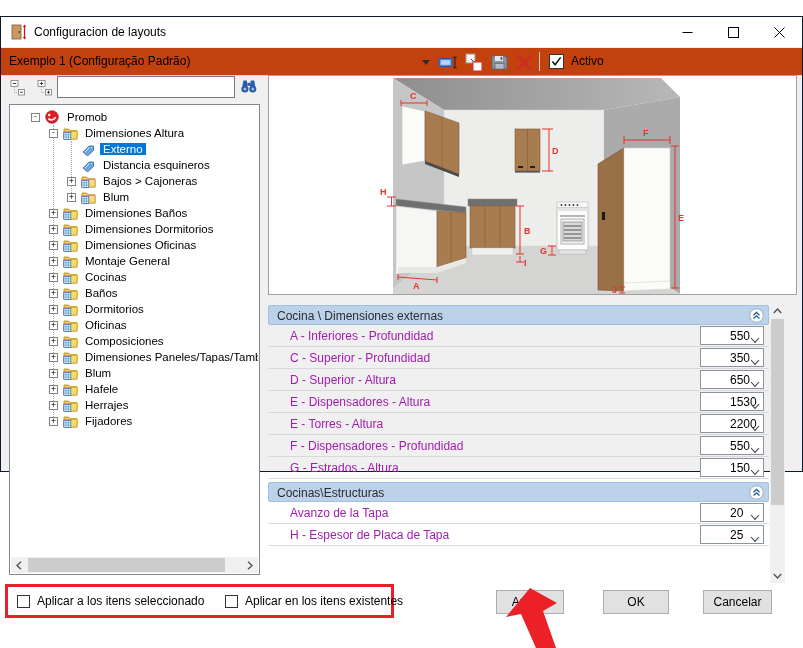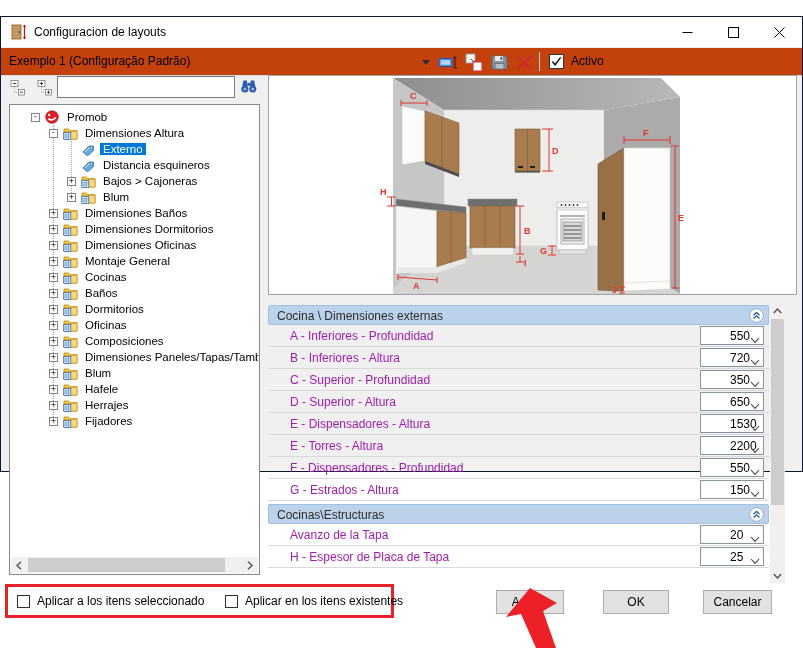--- a/index.html
+++ b/index.html
@@ -562,29 +562,20 @@
       <div class="prop-row">
         <span class="prop-label">A - Inferiores - Profundidad</span>
         <div class="combo">
           <span class="combo-val">550</span>
           <span class="combo-arr"><svg width="10" height="7" viewBox="0 0 10 7">
               <polyline points="1,1 5,5.4 9,1" fill="none" stroke="#444" stroke-width="1.1"></polyline>
             </svg></span>
         </div>
       </div>
       <div class="prop-row">
-        <span class="prop-label">B - Inferiores - Altura</span>
-        <div class="combo">
-          <span class="combo-val">720</span>
-          <span class="combo-arr"><svg width="10" height="7" viewBox="0 0 10 7">
-              <polyline points="1,1 5,5.4 9,1" fill="none" stroke="#444" stroke-width="1.1"></polyline>
-            </svg></span>
-        </div>
-      </div>
-      <div class="prop-row">
         <span class="prop-label">C - Superior - Profundidad</span>
         <div class="combo">
           <span class="combo-val">350</span>
           <span class="combo-arr"><svg width="10" height="7" viewBox="0 0 10 7">
               <polyline points="1,1 5,5.4 9,1" fill="none" stroke="#444" stroke-width="1.1"></polyline>
             </svg></span>
         </div>
       </div>
       <div class="prop-row">
         <span class="prop-label">D - Superior - Altura</span>

